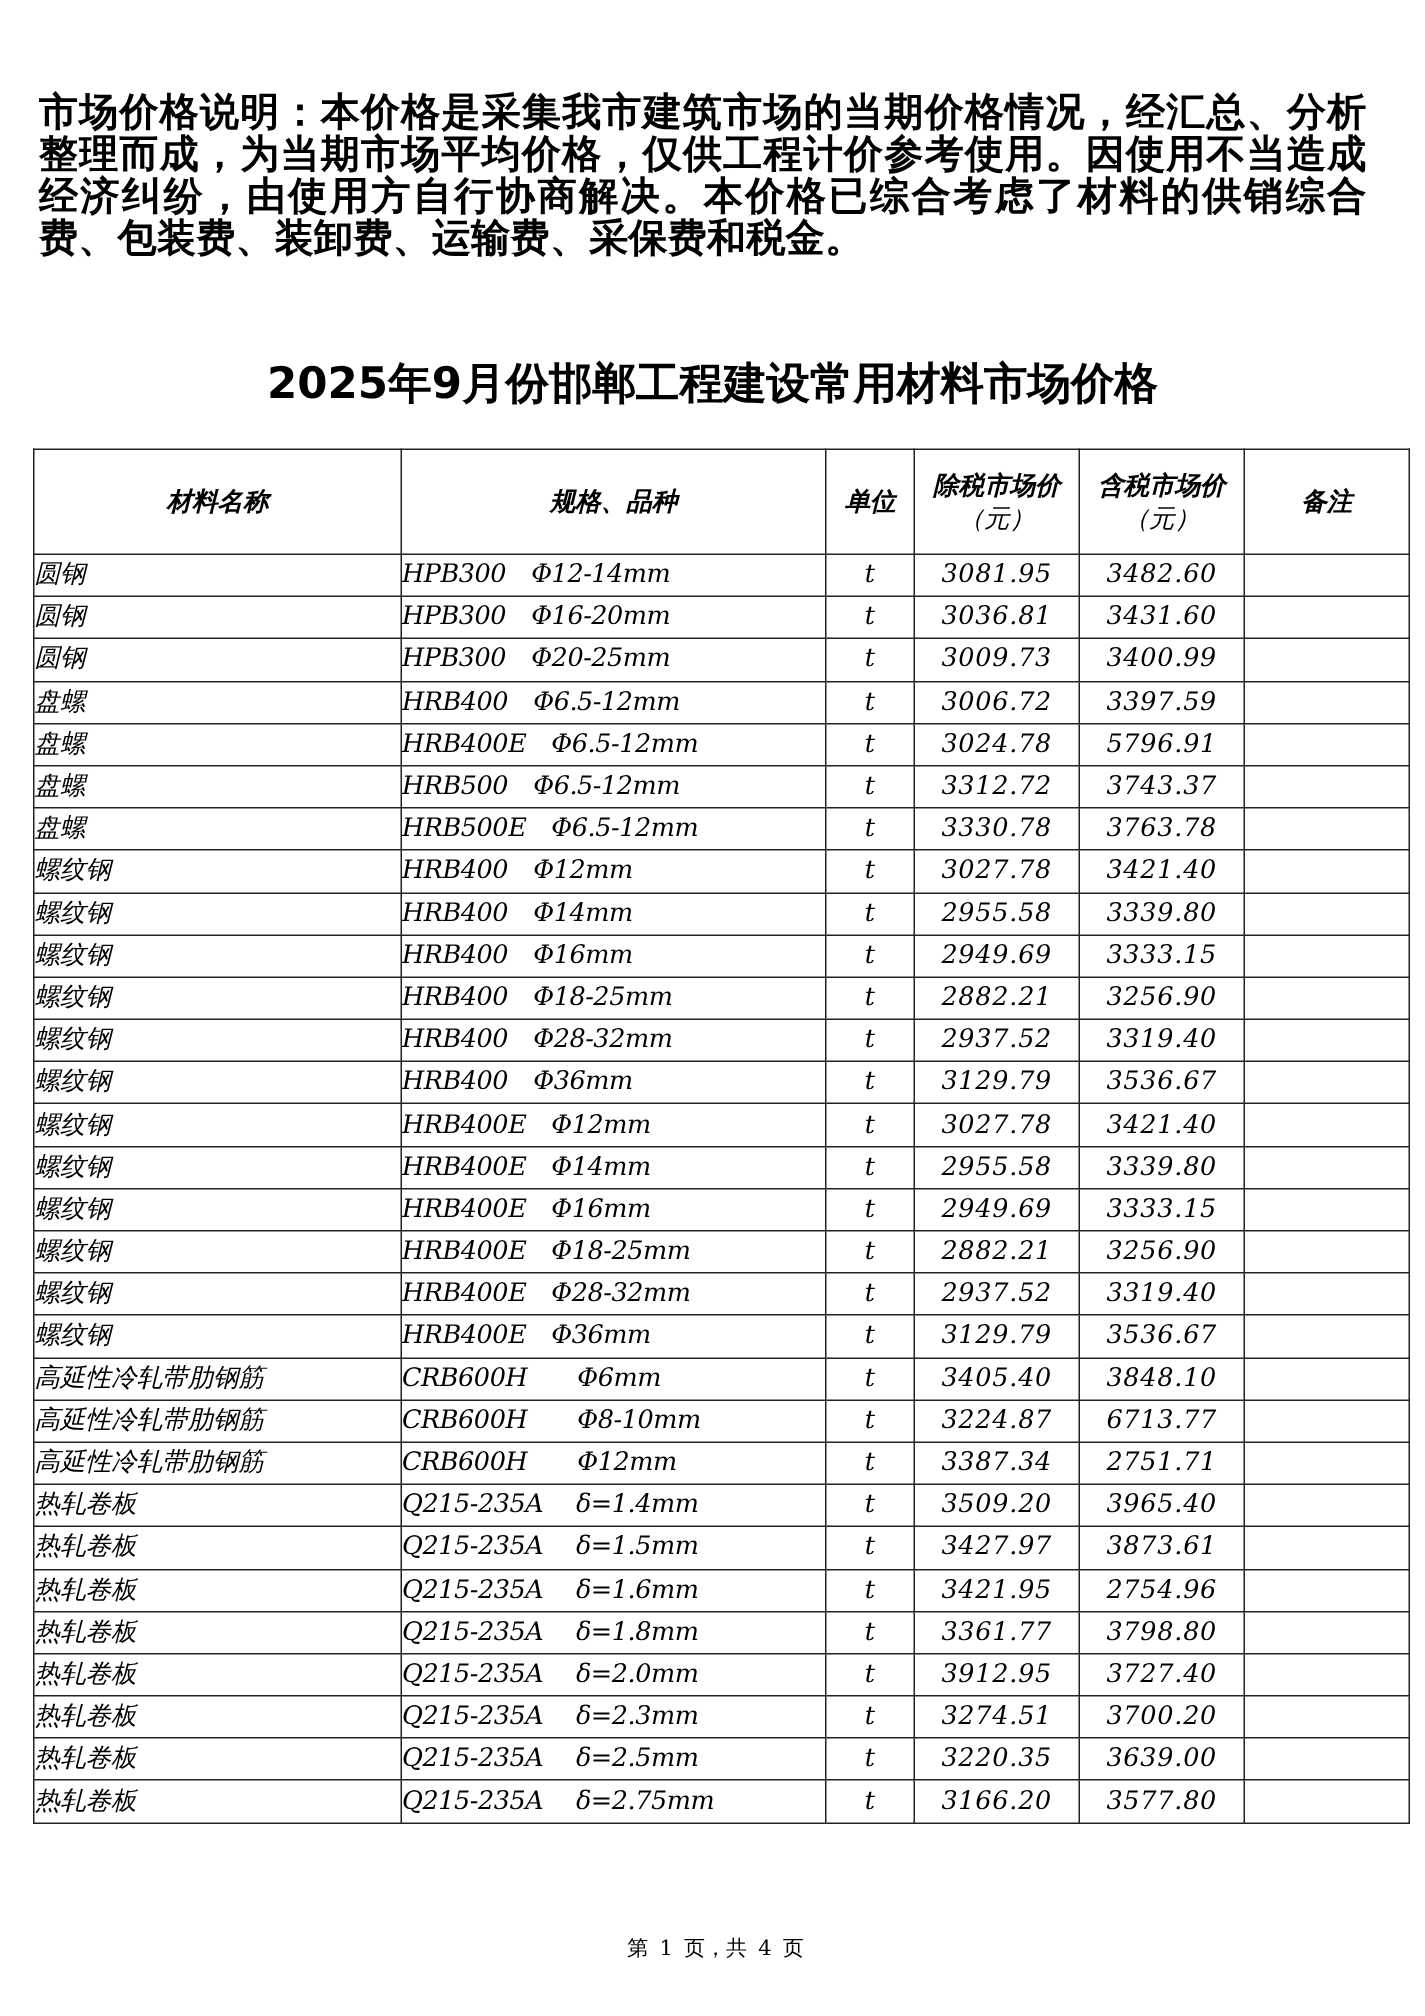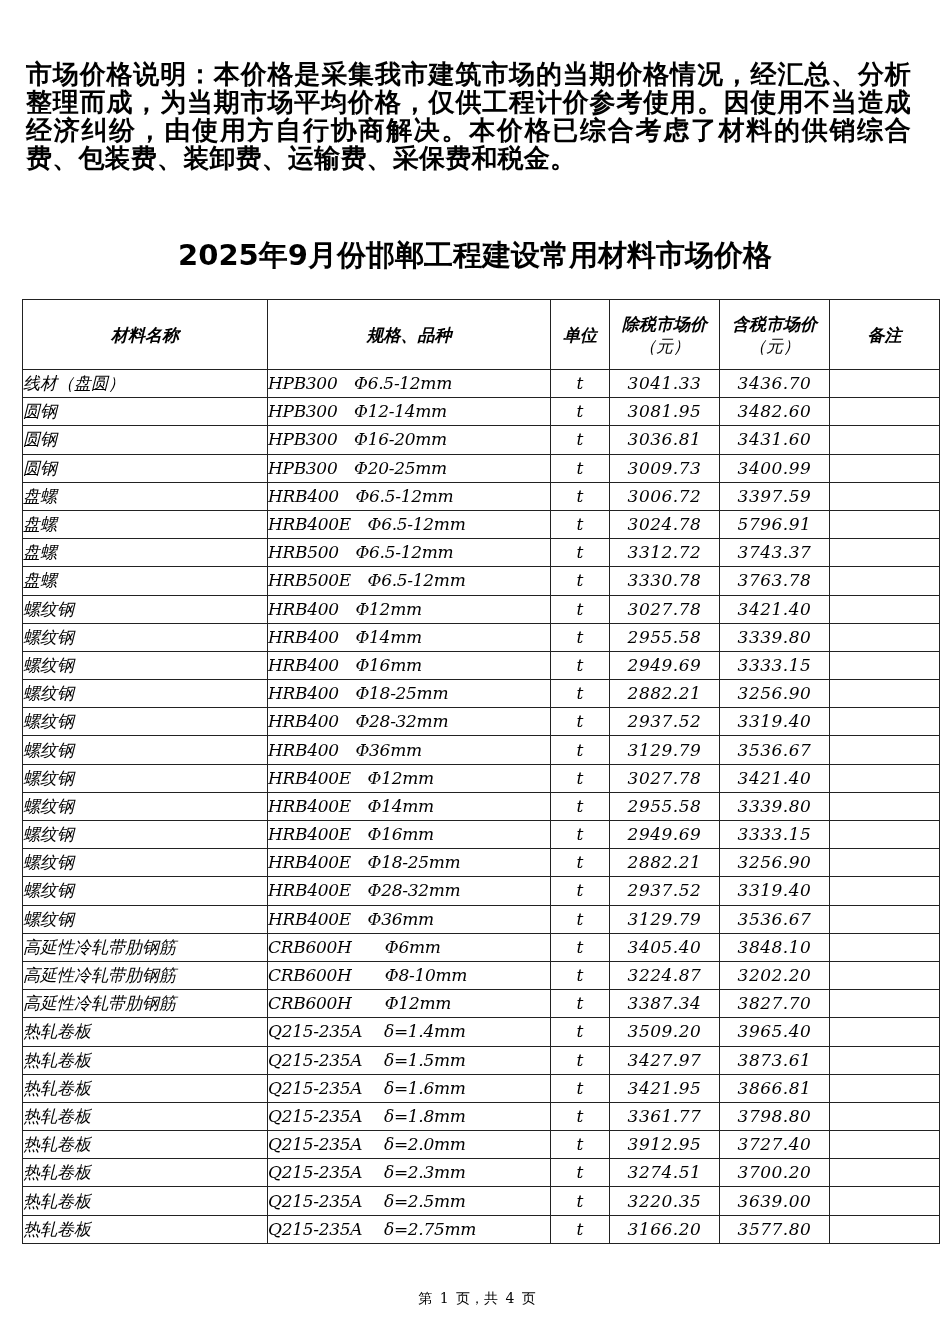--- a/index.html
+++ b/index.html
@@ -64,28 +64,20 @@
       </th>
       <th>
         <span>含税市场价</span>
         <span class="sub">（元）</span>
       </th>
       <th>备注</th>
     </tr>
   </thead>
   <tbody id="table-body">
       <tr>
-        <td class="name">线材（盘圆）</td>
-        <td class="spec">HPB300　Φ6.5-12mm</td>
-        <td class="unit">t</td>
-        <td class="num">3041.33</td>
-        <td class="num">3436.70</td>
-        <td class="remark"></td>
-      </tr>
-      <tr>
         <td class="name">圆钢</td>
         <td class="spec">HPB300　Φ12-14mm</td>
         <td class="unit">t</td>
         <td class="num">3081.95</td>
         <td class="num">3482.60</td>
         <td class="remark"></td>
       </tr>
       <tr>
         <td class="name">圆钢</td>
         <td class="spec">HPB300　Φ16-20mm</td>
@@ -236,29 +228,29 @@
         <td class="unit">t</td>
         <td class="num">3405.40</td>
         <td class="num">3848.10</td>
         <td class="remark"></td>
       </tr>
       <tr>
         <td class="name">高延性冷轧带肋钢筋</td>
         <td class="spec">CRB600H　　Φ8-10mm</td>
         <td class="unit">t</td>
         <td class="num">3224.87</td>
-        <td class="num">3202.20</td>
+        <td class="num">6713.77</td>
         <td class="remark"></td>
       </tr>
       <tr>
         <td class="name">高延性冷轧带肋钢筋</td>
         <td class="spec">CRB600H　　Φ12mm</td>
         <td class="unit">t</td>
         <td class="num">3387.34</td>
-        <td class="num">3827.70</td>
+        <td class="num">2751.71</td>
         <td class="remark"></td>
       </tr>
       <tr>
         <td class="name">热轧卷板</td>
         <td class="spec">Q215-235A　 δ=1.4mm</td>
         <td class="unit">t</td>
         <td class="num">3509.20</td>
         <td class="num">3965.40</td>
         <td class="remark"></td>
       </tr>
@@ -268,21 +260,21 @@
         <td class="unit">t</td>
         <td class="num">3427.97</td>
         <td class="num">3873.61</td>
         <td class="remark"></td>
       </tr>
       <tr>
         <td class="name">热轧卷板</td>
         <td class="spec">Q215-235A　 δ=1.6mm</td>
         <td class="unit">t</td>
         <td class="num">3421.95</td>
-        <td class="num">3866.81</td>
+        <td class="num">2754.96</td>
         <td class="remark"></td>
       </tr>
       <tr>
         <td class="name">热轧卷板</td>
         <td class="spec">Q215-235A　 δ=1.8mm</td>
         <td class="unit">t</td>
         <td class="num">3361.77</td>
         <td class="num">3798.80</td>
         <td class="remark"></td>
       </tr>

